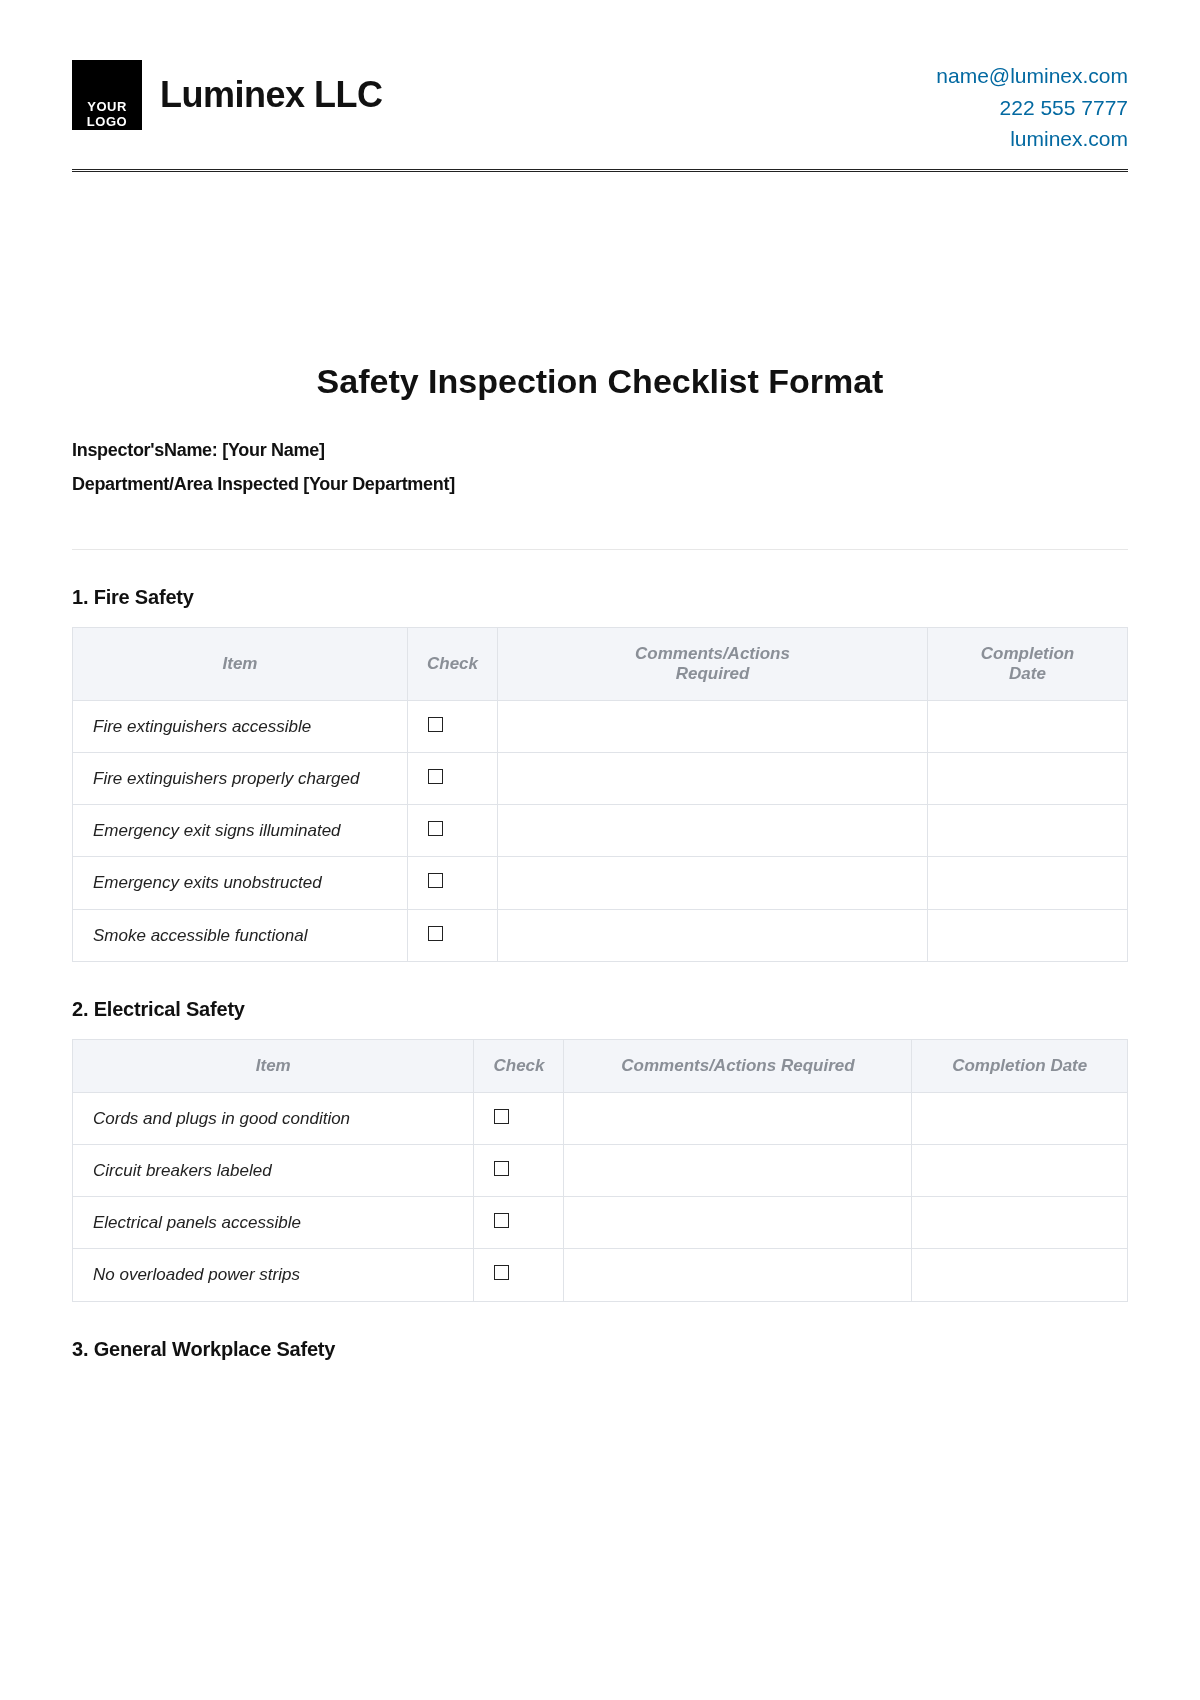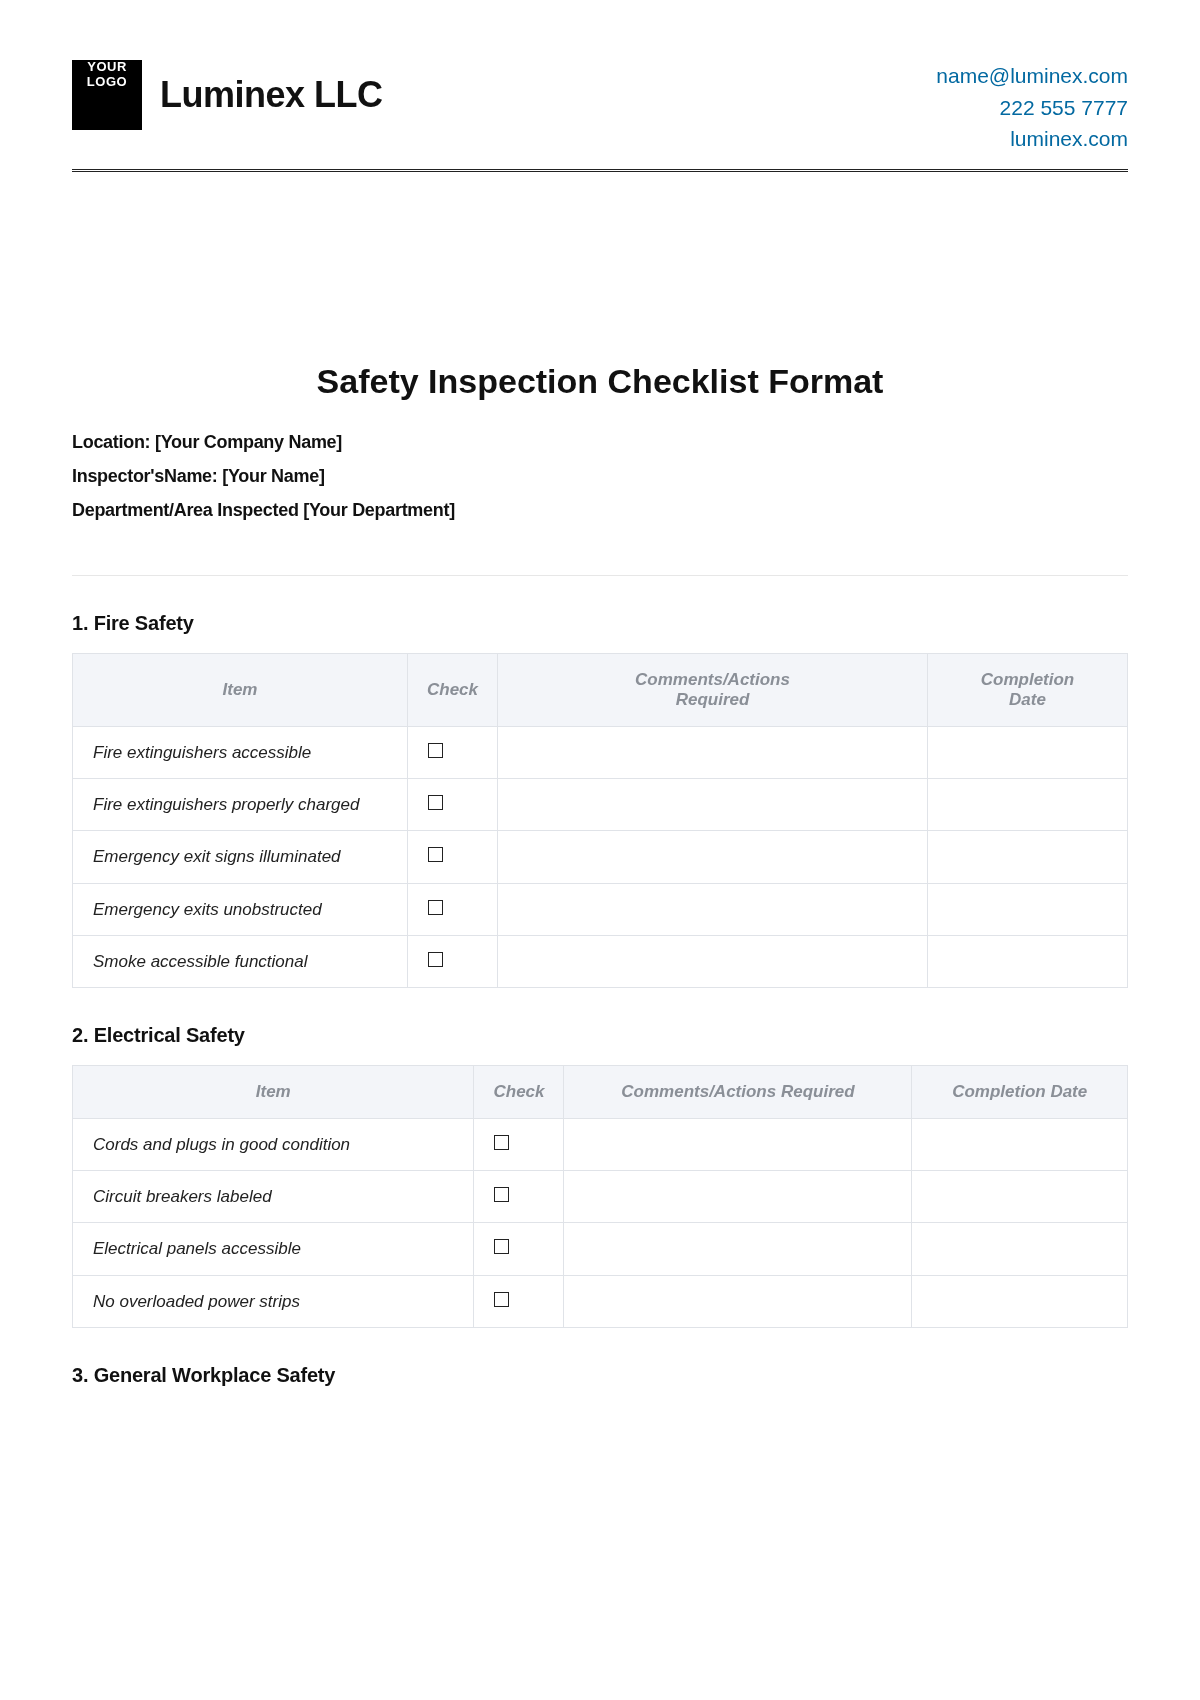--- a/index.html
+++ b/index.html
@@ -5,27 +5,27 @@
   * { margin:0; padding:0; box-sizing:border-box; }
   body {
     width:1200px; height:1700px; background:#fff;
     font-family:Arial, Helvetica, sans-serif;
     color:#111; padding:60px 72px 0 72px;
   }
   .header { display:flex; justify-content:space-between; align-items:flex-start; margin-bottom:14px; }
   .brand { display:flex; align-items:center; gap:18px; }
   .logo-box {
     width:70px; height:70px; background:#000; color:#fff;
-    display:flex; flex-direction:column; align-items:center; justify-content:flex-start;
+    display:flex; flex-direction:column; align-items:center; justify-content:flex-end;
     font-size:13px; font-weight:700; line-height:1.15; letter-spacing:0.5px;
   }
   .company-name { font-size:36px; font-weight:800; letter-spacing:-0.5px; }
   .contact { text-align:right; font-size:21px; color:#0369a1; line-height:1.5; margin-top:0; }
   .divider { border:none; border-top:3px double #222; margin-top:8px; }
-  .title { text-align:center; font-size:34px; font-weight:800; margin-top:190px; margin-bottom:24px; }
+  .title { text-align:center; font-size:34px; font-weight:800; margin-top:190px; margin-bottom:32px; }
   .meta { font-size:18px; line-height:1.9; letter-spacing:-0.3px; }
   .meta b { font-weight:700; }
   .soft-hr { border:none; border-top:1px solid #e7e7e7; margin:48px 0 34px 0; }
   .section-h { font-size:20px; font-weight:800; margin-bottom:18px; letter-spacing:-0.2px;margin-top:36px; }
   table.grid {
     width:100%; border-collapse:collapse; font-size:17px;
     border:1px solid #e0e3e8; table-layout:auto; margin-bottom:30px;font-style:italic;
   }
   table.grid th {
     background:#f3f5f9; color:#8a8f97; font-weight:600;
@@ -58,24 +58,20 @@
     <div>name@luminex.com</div>
     <div>222 555 7777</div>
     <div>luminex.com</div>
   </div>
 </div>
 <hr class="divider">
 
 <h1 class="title">Safety Inspection Checklist Format</h1>
 
 <div class="meta">
-  <div>
-    <b>Location:</b>
-    <b>[Your Company Name]</b>
-  </div>
   <div>
     <b>Inspector'sName:</b>
     <b>[Your Name]</b>
   </div>
   <div>
     <b>Department/Area Inspected</b>
     <b>[Your Department]</b>
   </div>
 </div>
 

